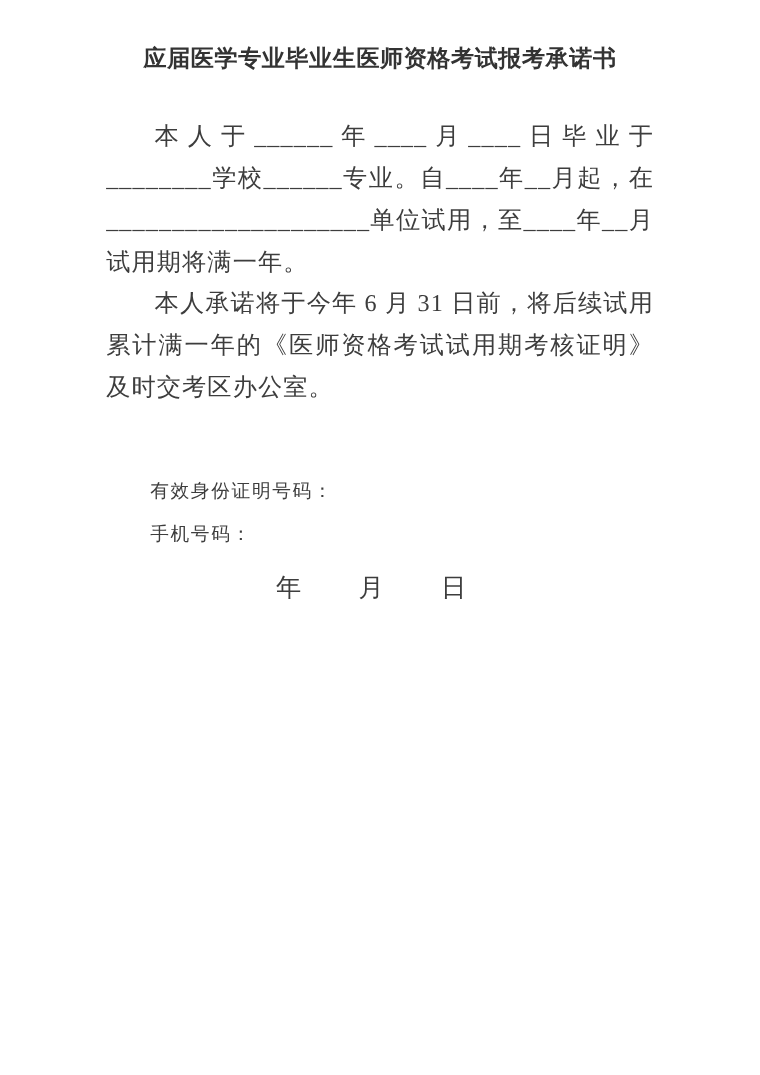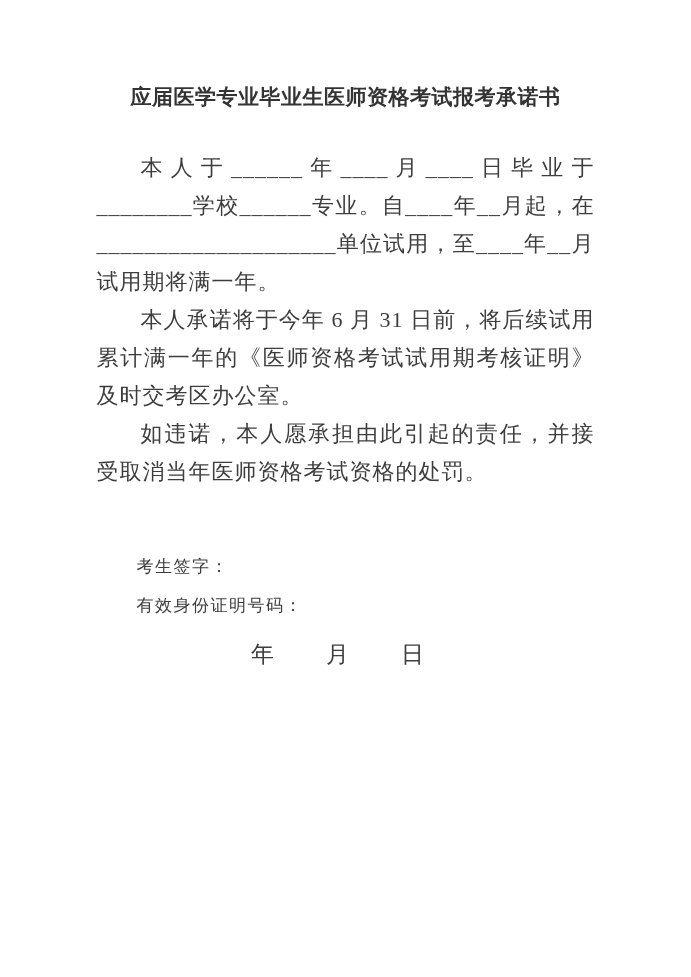--- a/index.html
+++ b/index.html
@@ -9,21 +9,21 @@
     background: #ffffff;
   }
   .page {
     position: relative;
     width: 662px;
     height: 977px;
     margin: 0 auto;
     background: #ffffff;
     color: #3d3d3d;
     font-family: "Liberation Serif", "DejaVu Serif", serif;
-    padding-top: 82px;
+    padding-top: 38px;
     overflow: hidden;
   }
   .content {
     width: 498px;
     margin: 0 auto;
   }
   .doc-title {
     margin: 0 0 37px 0;
     font-size: 21px;
     line-height: 30px;
@@ -63,23 +63,22 @@
 
 <div class="page">
   <div class="content">
 
     <h1 class="doc-title">应届医学专业毕业生医师资格考试报考承诺书</h1>
 
     <p class="para">本人于______年____月____日毕业于________学校______专业。自____年__月起，在____________________单位试用，至____年__月试用期将满一年。</p>
 
     <p class="para">本人承诺将于今年 6 月 31 日前，将后续试用累计满一年的《医师资格考试试用期考核证明》及时交考区办公室。</p>
 
-    <p class="para">如违诺，本人愿承担由此引起的责任，并接受取消当年医师资格考试资格的处罚。</p>
 
     <div class="sig-block">
-      <p class="sig-line">考生签字：</p>
       <p class="sig-line">有效身份证明号码：</p>
+      <p class="sig-line">手机号码：</p>
     </div>
 
     <p class="date-line">年　　月　　日</p>
 
   </div>
 </div>
 
 </body></html>

